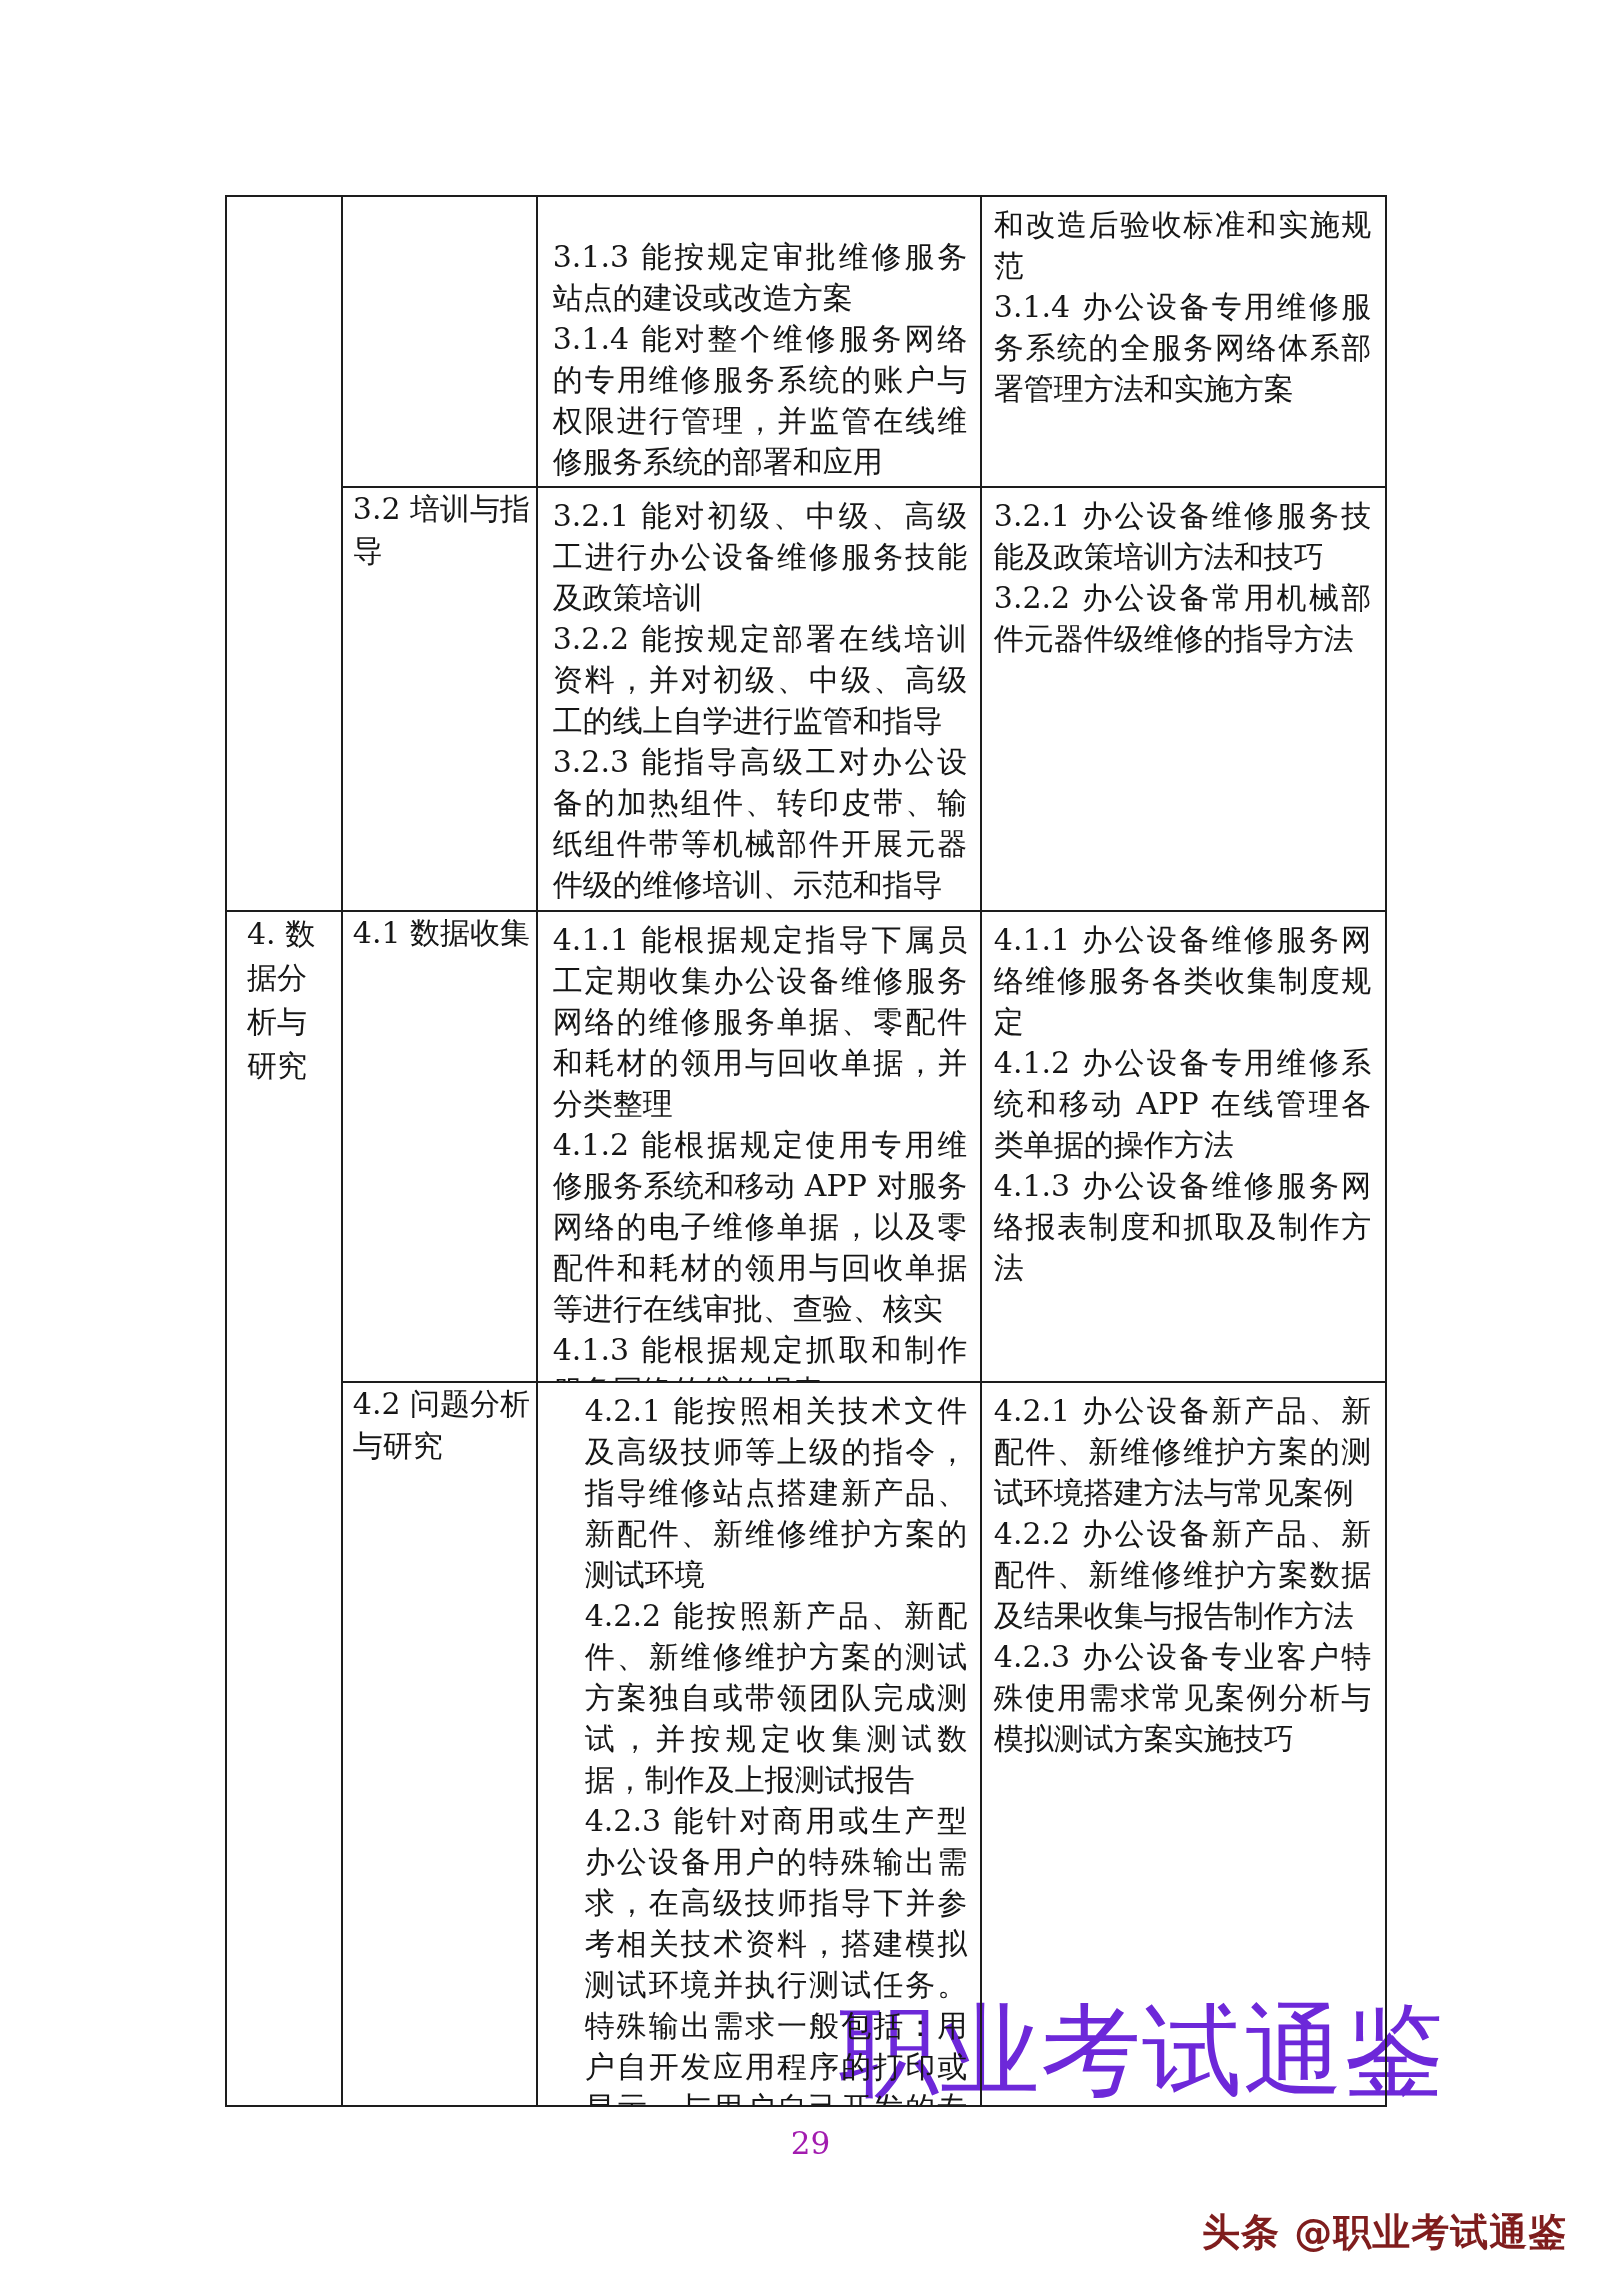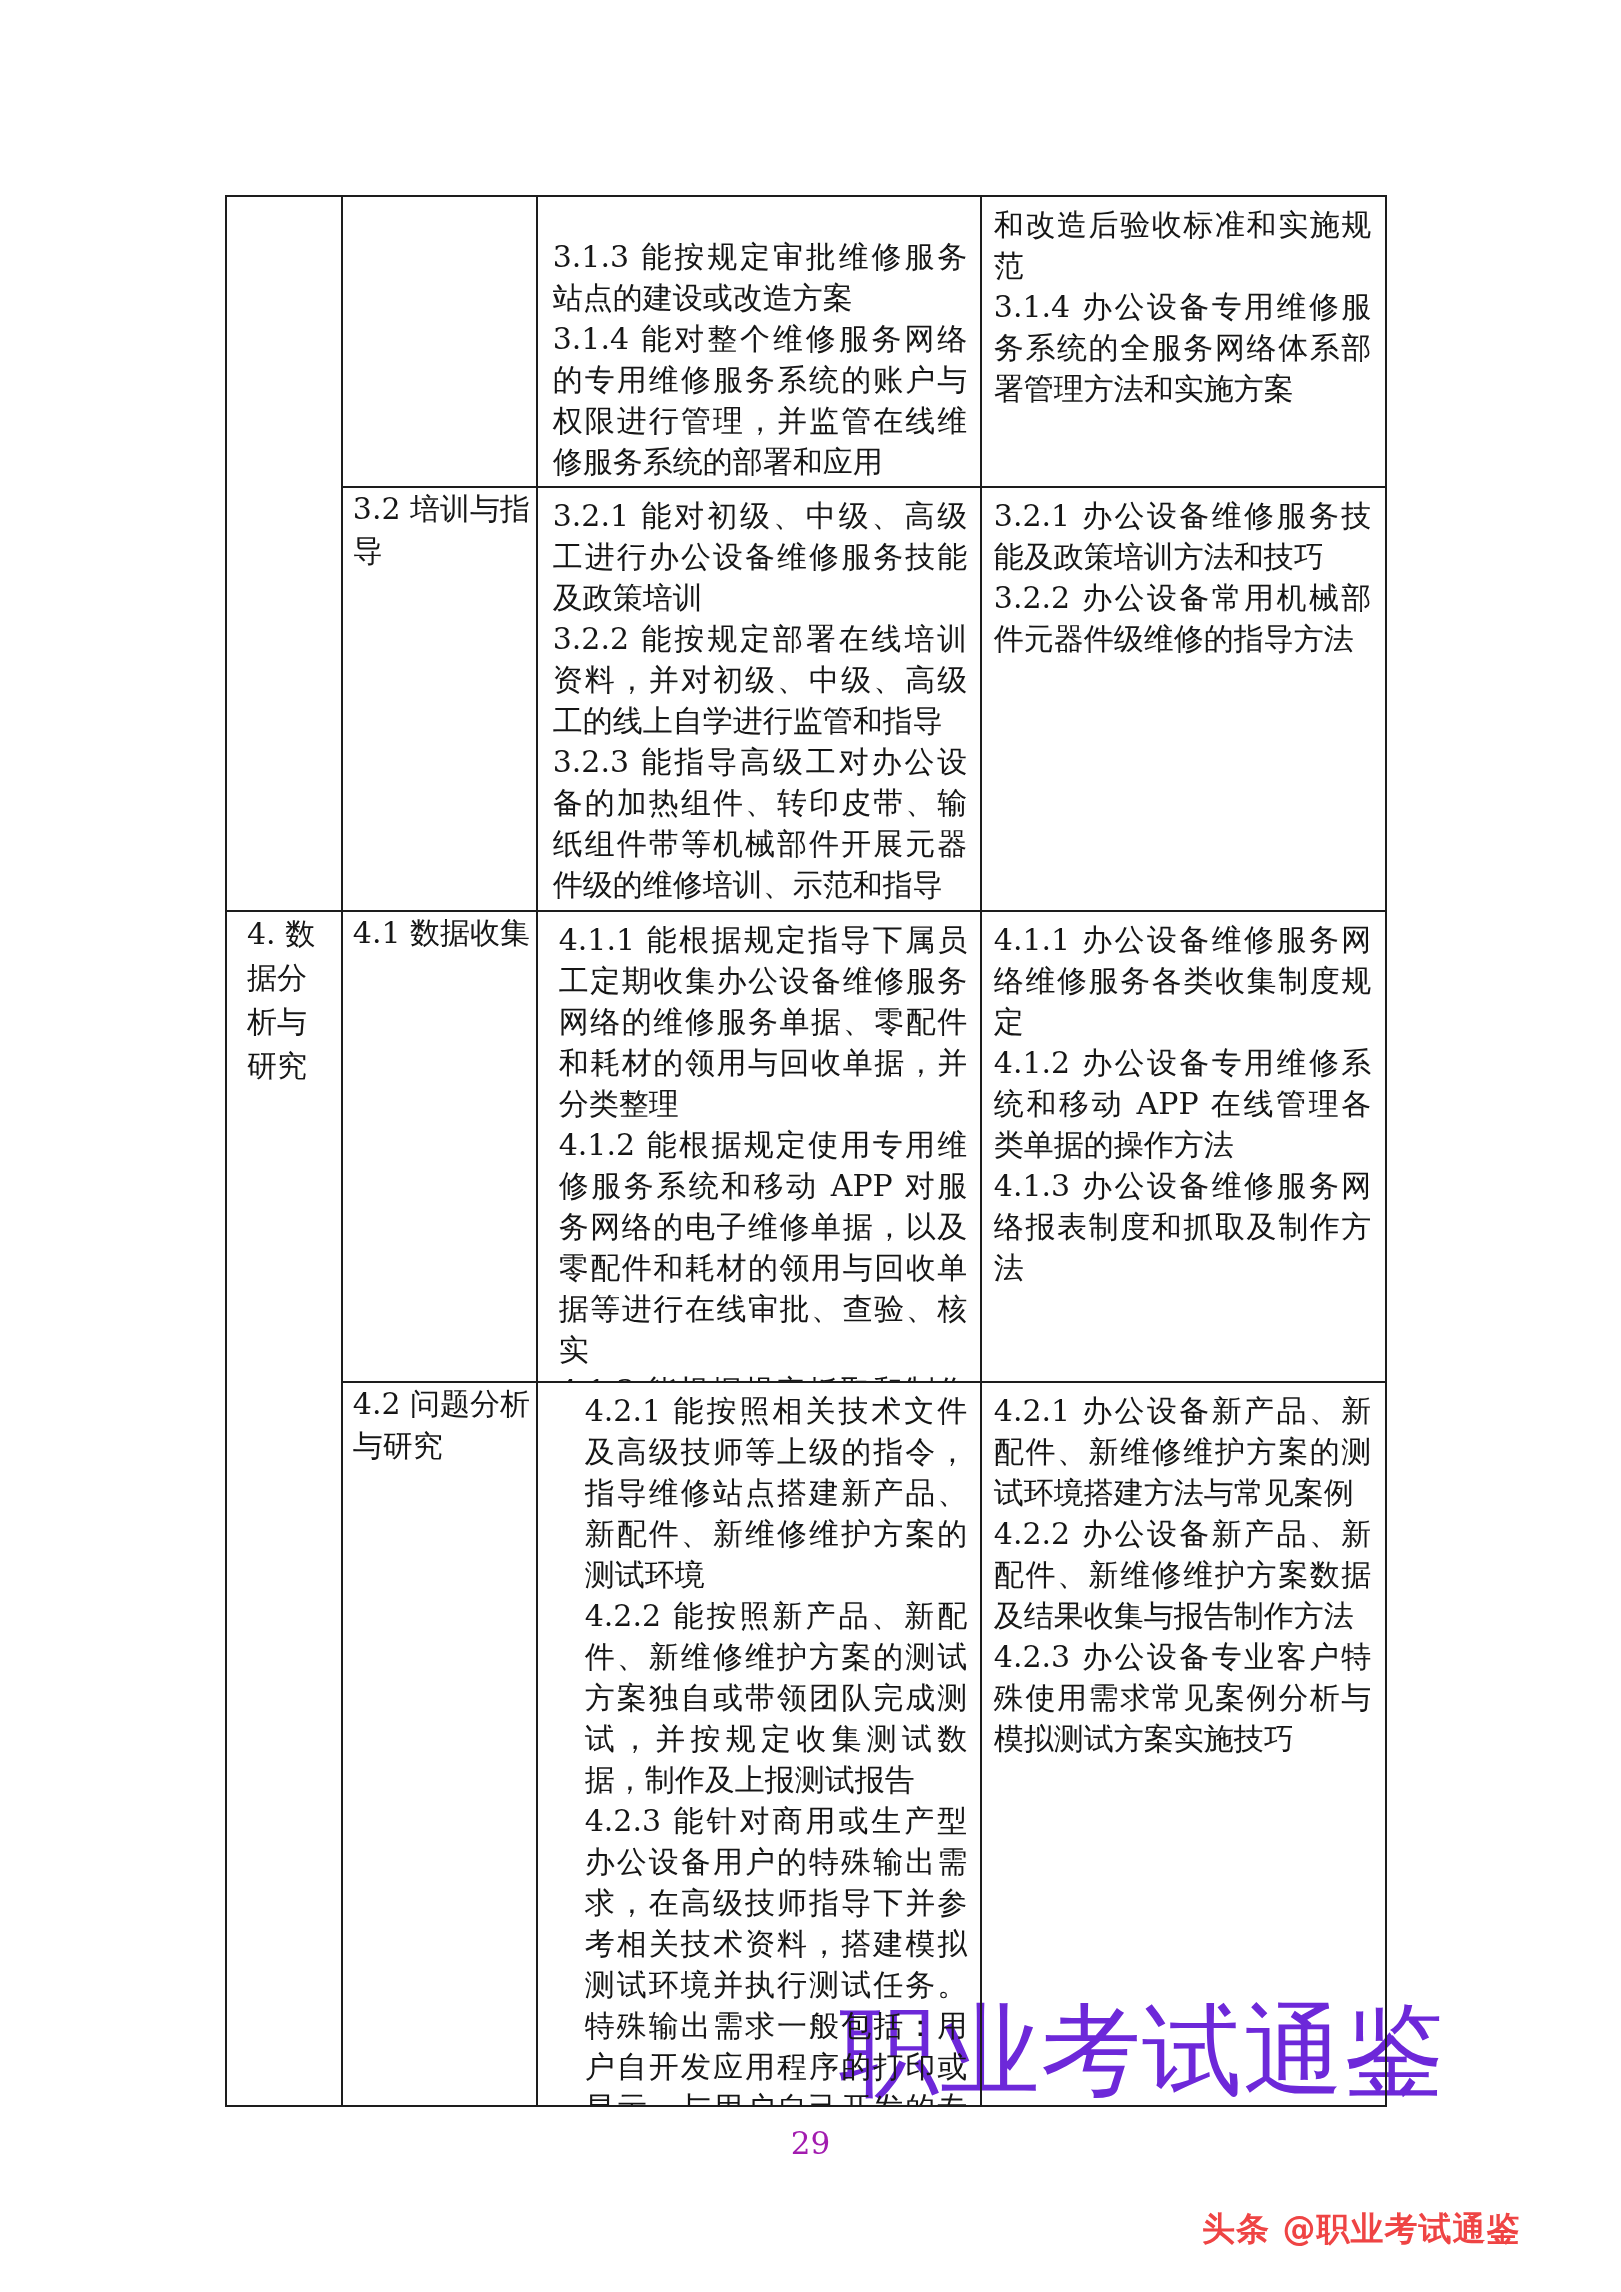--- a/index.html
+++ b/index.html
@@ -48,21 +48,21 @@
   .para {
     margin: 0;
     font-size: 30px;
     line-height: 41px;
     text-align: justify;
     text-align-last: left;
   }
   .cell-skill { padding: 6.9px 12.7px 0 14.7px; overflow: hidden; }
   .cell-skill.h1 { height: 250px; margin-top: 32px; }
   .cell-skill.h2 { height: 415px; }
-  .cell-skill.h3 { height: 462px; margin-left: 6px; }
+  .cell-skill.h3 { height: 462px; }
   .cell-skill.h4 { height: 715px; margin-left: 32px; }
   .cell-knowledge { padding: 6.9px 13.7px 6.9px 11.8px; overflow: hidden; }
 
   .content-label {
     font-size: 30px;
     line-height: 42px;
     white-space: pre-line;
     padding-left: 9.8px;
     padding-right: 2px;
   }
@@ -81,24 +81,24 @@
     top: 2125px;
     text-align: center;
     font-size: 31px;
     color: #a21caf;
     z-index: 3;
   }
 
   .footer-credit {
     position: absolute;
     left: 1202px; top: 2207px;
-    font-size: 33px;
+    font-size: 38px;
     font-weight: bold;
     letter-spacing: 1px;
-    color: #ef4444;
+    color: #7f1d1d;
     font-family: "DejaVu Sans", "Liberation Sans", sans-serif;
     z-index: 3;
     white-space: nowrap;
   }
 </style>
 </head>
 <body>
 
 <div class="watermark">职业考试通鉴</div>
 

